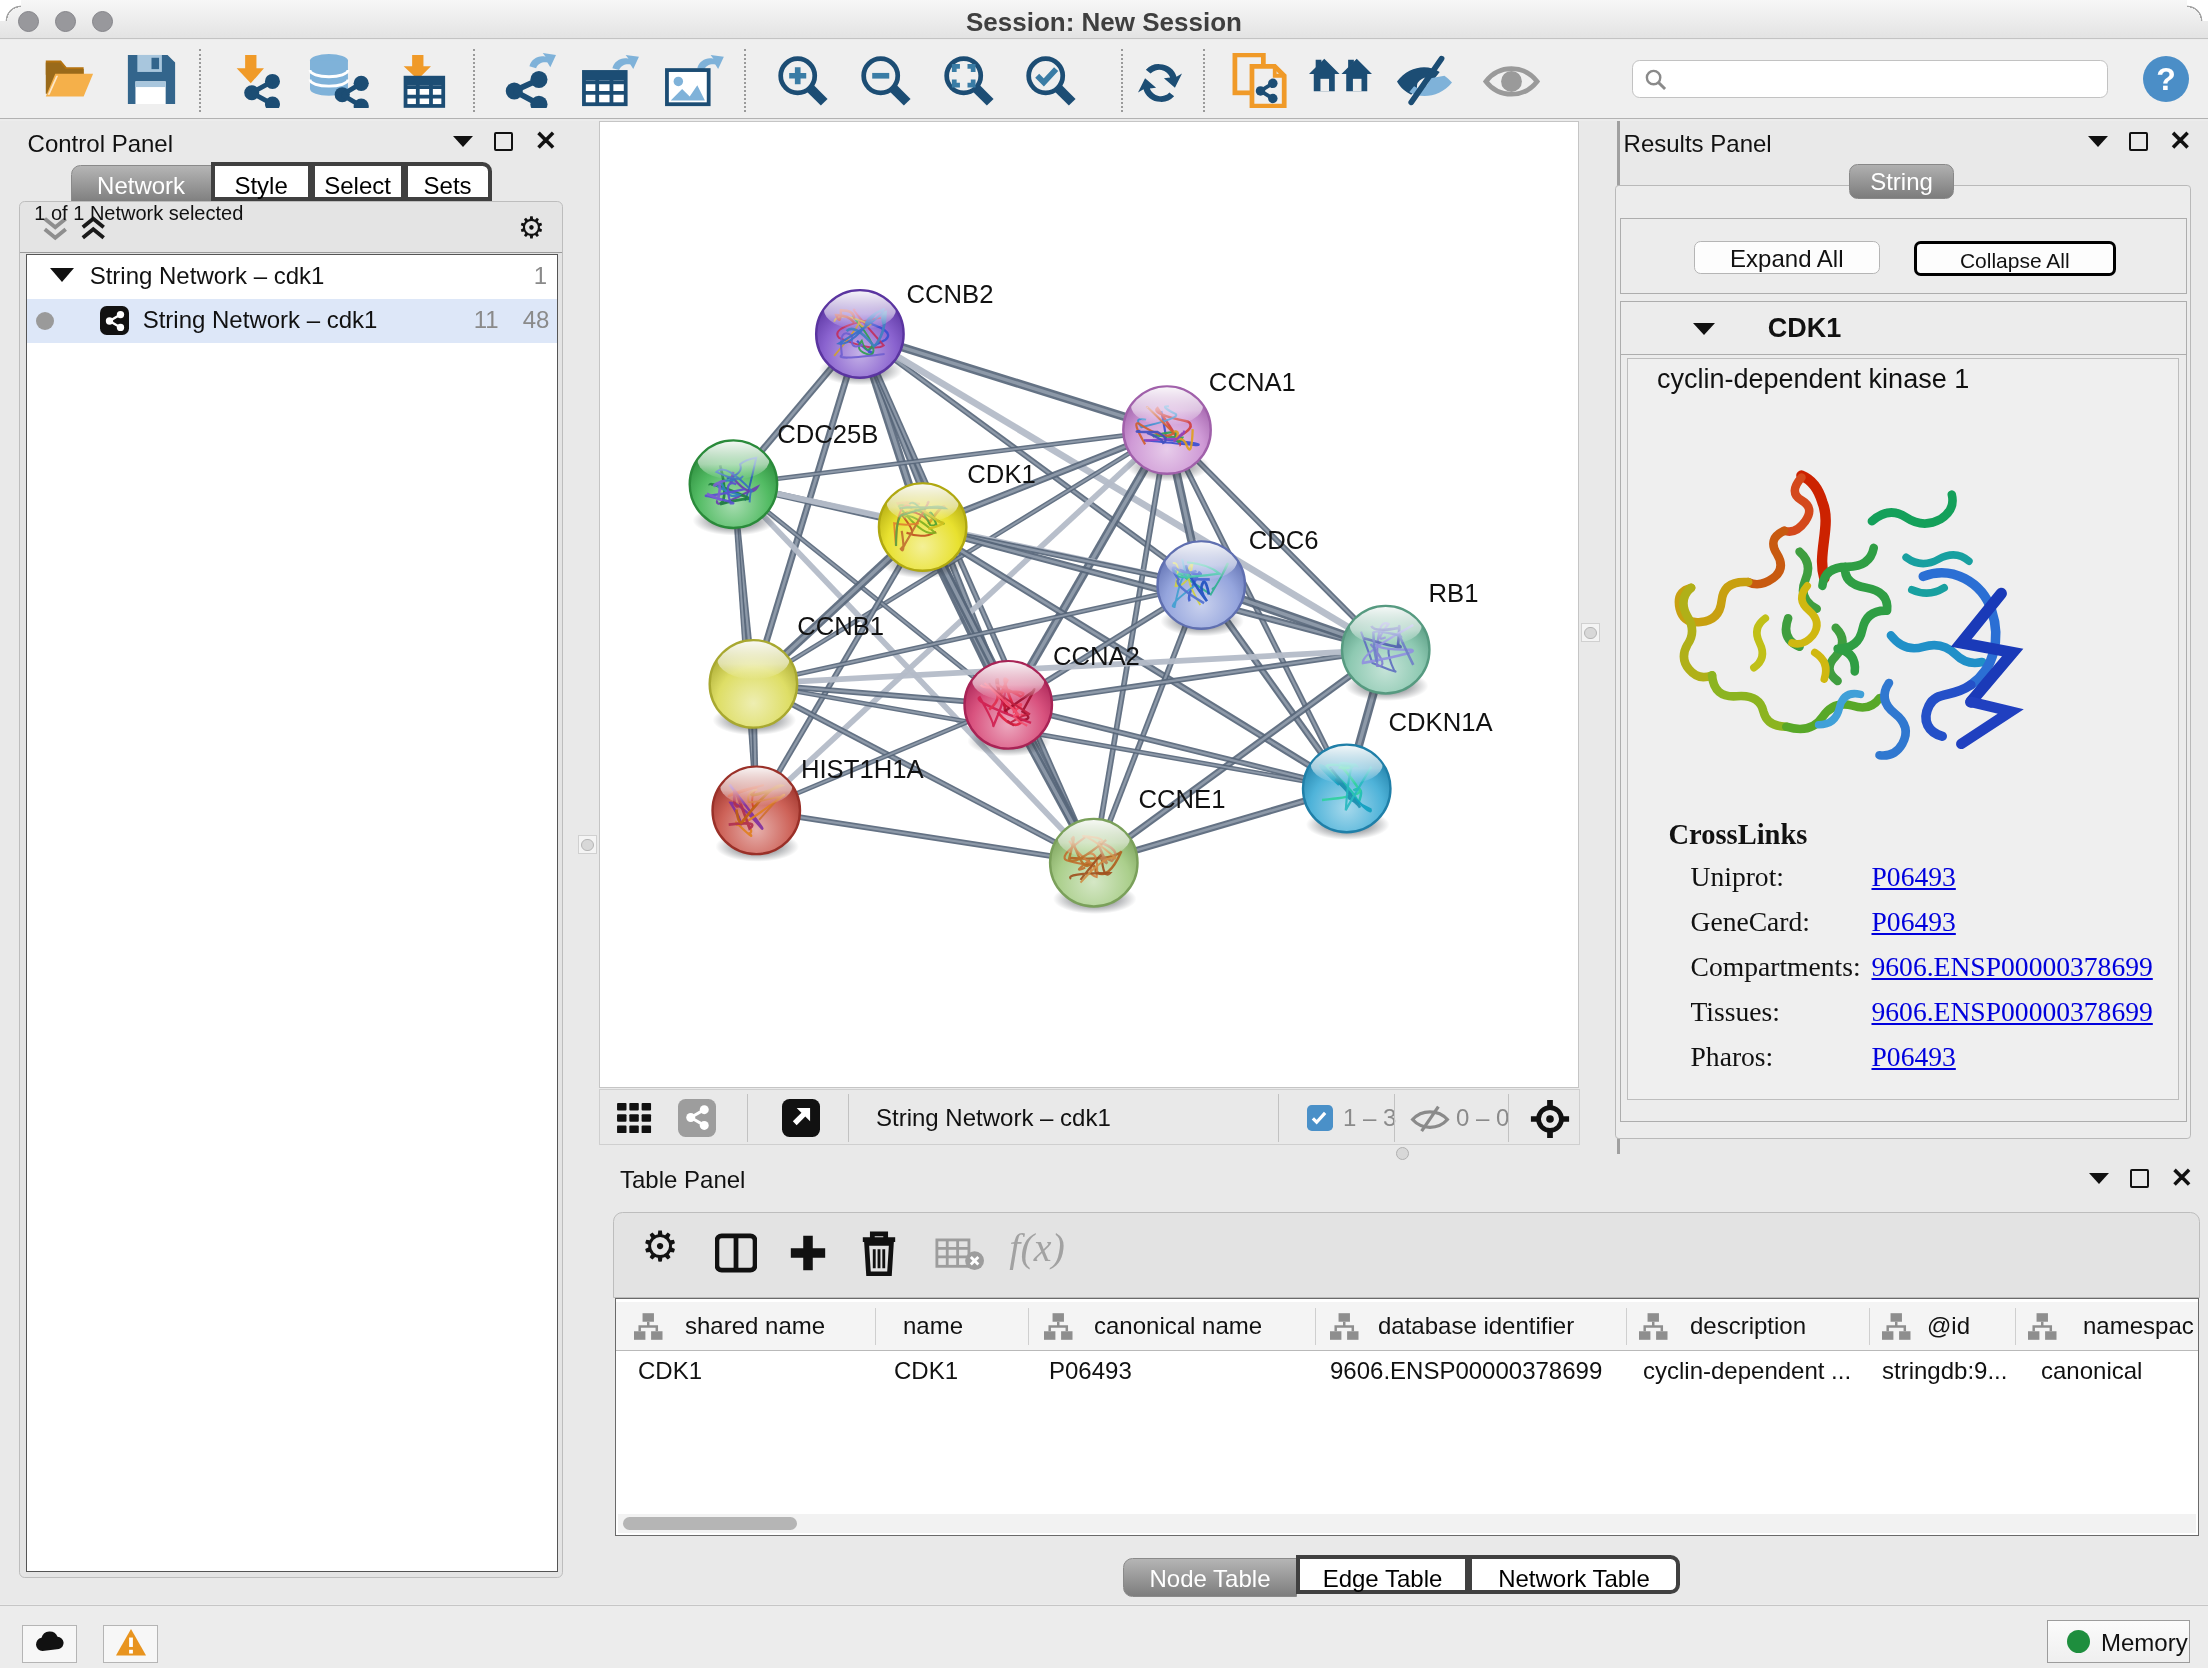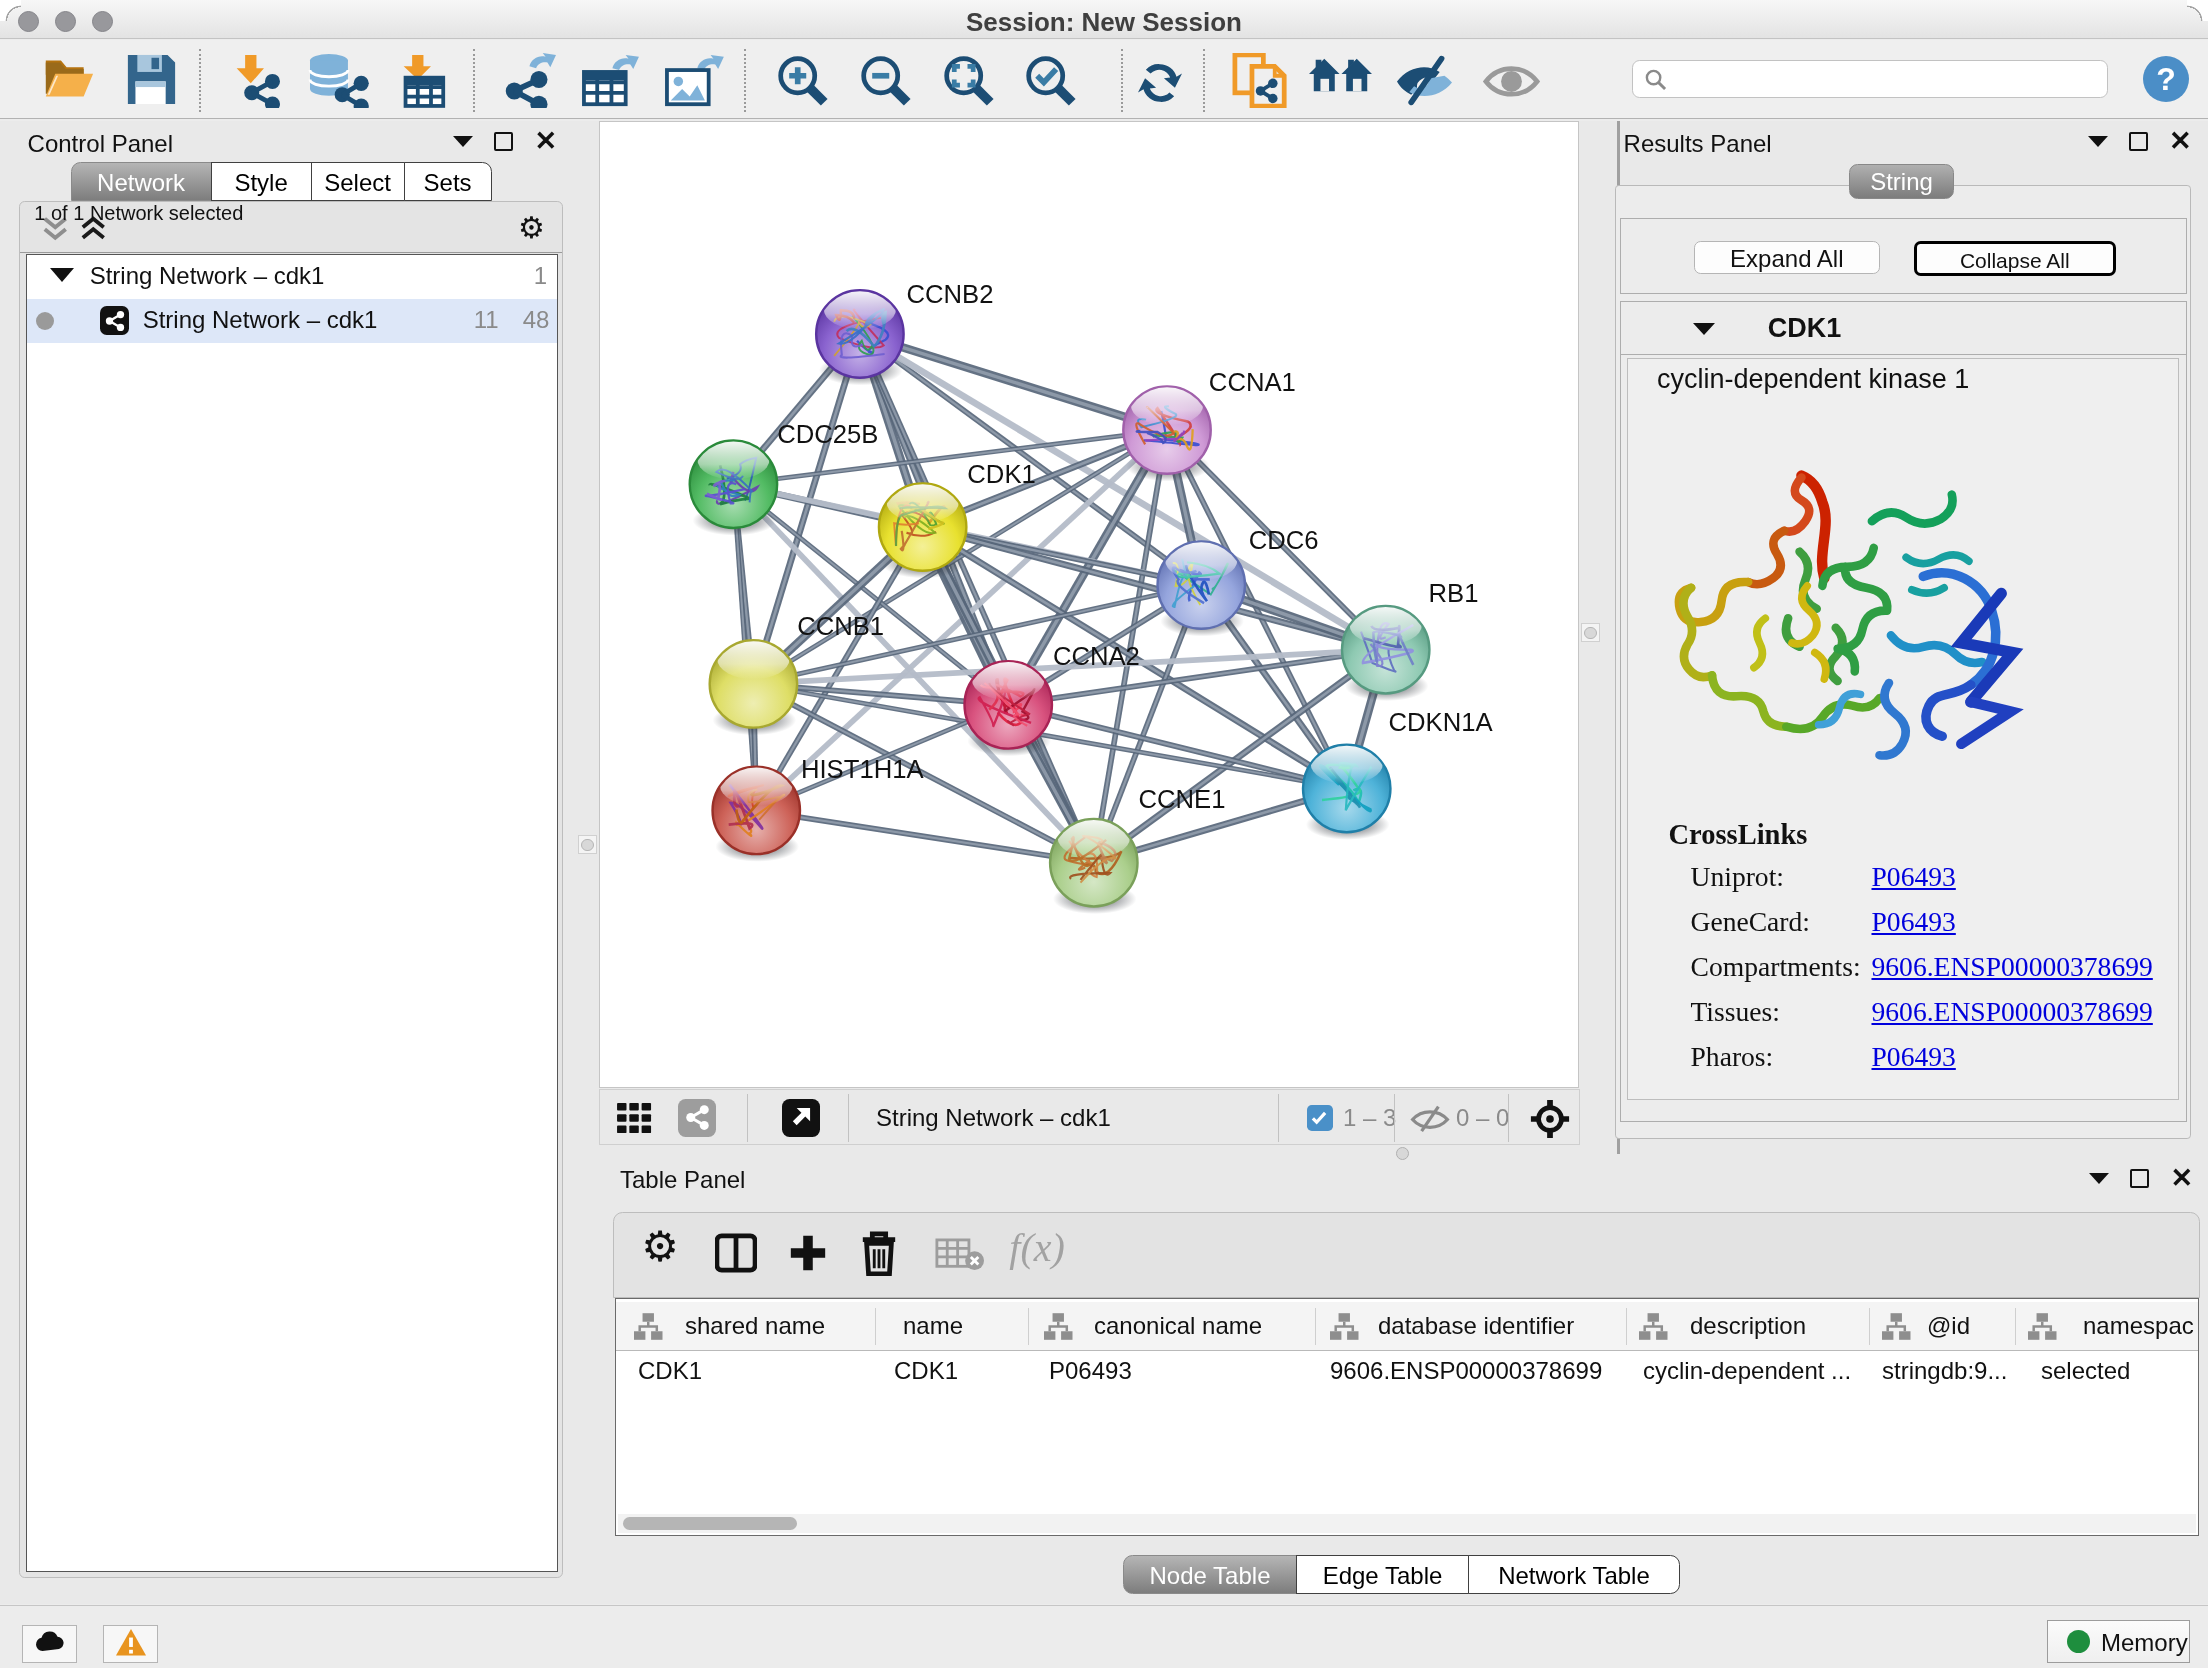--- a/index.html
+++ b/index.html
@@ -10,21 +10,21 @@
 .tl { position:absolute; top:11.4px; width:21px; height:21px; border-radius:50%; background:#98989c; border:1px solid #85858a; }
 .wtitle { position:absolute; top:6.7px; left:0; width:2208px; text-align:center; font-size:26px; font-weight:bold; color:#3f3f3f; }
 .toolbar { left:0; top:40px; width:2208px; height:79px; background:#efefef; border-bottom:1.9px solid #b2b2b2; }
 .tsep { position:absolute; top:8.6px; height:63px; width:0; border-left:2.9px dotted #9a9a9a; }
 .ticon { position:absolute; top:13.3px; }
 .paneltitle { font-size:24px; color:#111; }
 .pctl { position:absolute; display:flex; align-items:center; gap:21px; }
 .tri-d { width:0; height:0; border-left:10.5px solid transparent; border-right:10.5px solid transparent; border-top:11.4px solid #111; }
 .sqr { width:19px; height:19px; border:2.9px solid #111; border-radius:1.9px; background:transparent; }
 .xx { font-size:27px; font-weight:bold; color:#111; line-height:19px; }
-.tabbtn { height:39px; display:inline-block; text-align:center; font-size:24px; line-height:39px; background:#fff; color:#000; border:1px solid #404040; }
+.tabbtn { height:39px; display:inline-block; text-align:center; font-size:24px; line-height:39px; background:#fff; color:#000; border:4px solid #404040; }
 .tabsel { background:linear-gradient(#b5b5b5,#7d7d7d); color:#fff; border:1px solid #8a8a8a; }
 .serif { font-family:"Liberation Serif", serif; }
 a.lnk { color:#0000dd; text-decoration:underline; }
 </style>
 </head>
 <body>
 
 <div class="abs" style="left:0;top:0;width:21px;height:21px;z-index:99;background:radial-gradient(circle at 100% 100%, rgba(0,0,0,0) 13.8px, #a5a5a5 13.8px, #a5a5a5 15px, #ffffff 15.7px);"></div>
 <div class="abs" style="right:0;top:0;width:21px;height:21px;z-index:99;background:radial-gradient(circle at 0% 100%, rgba(0,0,0,0) 13.8px, #a5a5a5 13.8px, #a5a5a5 15px, #ffffff 15.7px);"></div>
 
@@ -829,21 +829,21 @@
         </svg>
       <span class="abs" style="left:1467px;top:9.5px;">namespac</span>
     </div>
     <div class="abs" style="left:0;top:49px;width:1582px;height:44px;font-size:24px;color:#111;">
       <span class="abs" style="left:22px;top:8.6px;">CDK1</span>
       <span class="abs" style="left:278px;top:8.6px;">CDK1</span>
       <span class="abs" style="left:433px;top:8.6px;">P06493</span>
       <span class="abs" style="left:714px;top:8.6px;">9606.ENSP00000378699</span>
       <span class="abs" style="left:1027px;top:8.6px;">cyclin-dependent ...</span>
       <span class="abs" style="left:1266px;top:8.6px;">stringdb:9...</span>
-      <span class="abs" style="left:1425px;top:8.6px;">selected</span>
+      <span class="abs" style="left:1425px;top:8.6px;">canonical</span>
     </div>
 
     <div class="abs" style="left:1.9px;top:215px;width:1578px;height:19px;background:#f2f2f2;">
       <div class="abs" style="left:4.8px;top:2.9px;width:174px;height:13.3px;background:#b5b5b5;border-radius:6.7px;"></div>
     </div>
   </div>
 
   <div class="abs" style="left:524px;top:397px;">
     <div class="tabbtn tabsel" style="width:174px;border-radius:9.5px 0 0 9.5px;">Node Table</div><div class="tabbtn" style="width:173px;margin-left:-1px;">Edge Table</div><div class="tabbtn" style="width:212px;margin-left:-1px;border-radius:0 9.5px 9.5px 0;">Network Table</div>
   </div>

